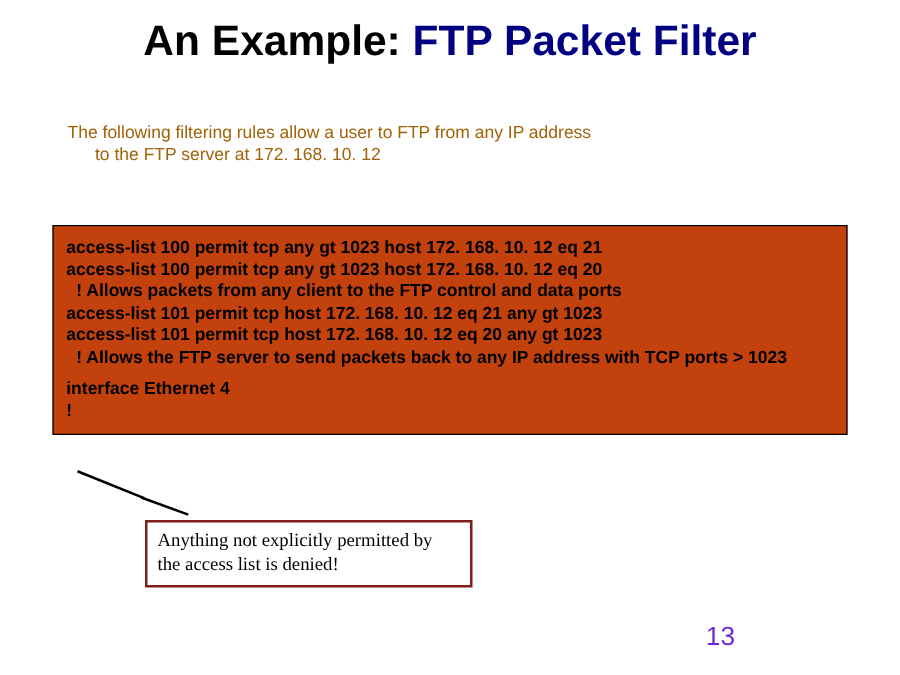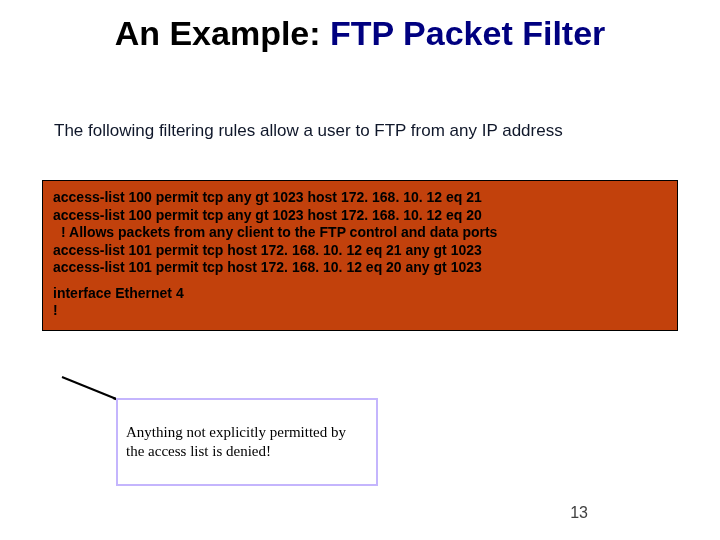--- a/index.html
+++ b/index.html
@@ -26,26 +26,26 @@
     text-align: center;
     font-family: "Comic Sans MS", "Comic Sans", cursive, sans-serif;
     font-size: 34px;
     font-weight: bold;
     color: #000080;
   }
   .title .black { color: #000; }
   .title .blue  { color: #000080; }
   .intro {
     position: absolute;
-    top: 120px;
+    top: 96px;
     left: 54px;
     width: 612px;
-    font-size: 17px;
+    font-size: 14px;
     line-height: 1.3;
-    color: #0f172a;
+    color: #a16207;
   }
   .intro .indent {
     padding-left: 22px;
     display: block;
   }
   .codebox {
     position: absolute;
     top: 180px;
     left: 42px;
     width: 636px;
@@ -56,27 +56,27 @@
     font-size: 14px;
     line-height: 1.25;
     font-family: Arial, Helvetica, sans-serif;
   }
   .codebox .line { white-space: pre; }
   .codebox .b { font-weight: bold; }
   .codebox .c { font-weight: bold; padding-left: 8px; }
   .codebox .gap { height: 8px; }
   .notebox {
     position: absolute;
-    top: 398px;
+    top: 416px;
     left: 116px;
     width: 262px;
     box-sizing: border-box;
-    border: 2px solid #c4b5fd;
+    border: 2px solid #7f1d1d;
     background: #fff;
-    padding: 23px 8px;
+    padding: 6px 8px;
     font-family: "Times New Roman", Times, serif;
     font-size: 15px;
     line-height: 1.25;
   }
   .connector1 {
     position: absolute;
     top: 376px;
     left: 62px;
     width: 58px;
     height: 0;
@@ -91,44 +91,46 @@
     width: 40px;
     height: 0;
     border-top: 2px solid #000;
     transform: rotate(20deg);
     transform-origin: left center;
   }
   .pagenum {
     position: absolute;
     bottom: 18px;
     right: 28px;
-    font-size: 16px;
-    color: #404040;
+    font-size: 21px;
+    color: #6d28d9;
   }
 </style>
 </head>
 <body>
 
 <div class="slide">
 
   <div class="title">
     <span class="black">An Example:</span>
     <span class="blue">FTP Packet Filter</span>
   </div>
 
   <div class="intro">
     <span>The following filtering rules allow a user to FTP from any IP address</span><br>
+    <span class="indent">to the FTP server at 172. 168. 10. 12</span>
   </div>
 
   <div class="codebox">
     <div class="line b">access-list 100 permit tcp any gt 1023 host 172. 168. 10. 12 eq 21</div>
     <div class="line b">access-list 100 permit tcp any gt 1023 host 172. 168. 10. 12 eq 20</div>
     <div class="line c">! Allows packets from any client to the FTP control and data ports</div>
     <div class="line b">access-list 101 permit tcp host 172. 168. 10. 12 eq 21 any gt 1023</div>
     <div class="line b">access-list 101 permit tcp host 172. 168. 10. 12 eq 20 any gt 1023</div>
+    <div class="line c">! Allows the FTP server to send packets back to any IP address with TCP ports &gt; 1023</div>
     <div class="gap"></div>
     <div class="line b">interface Ethernet 4</div>
     <div class="line b">!</div>
   </div>
 
   <div class="connector1"></div>
   <div class="connector2"></div>
 
   <div class="notebox">
     <span>Anything not explicitly permitted by the access list is denied!</span>

